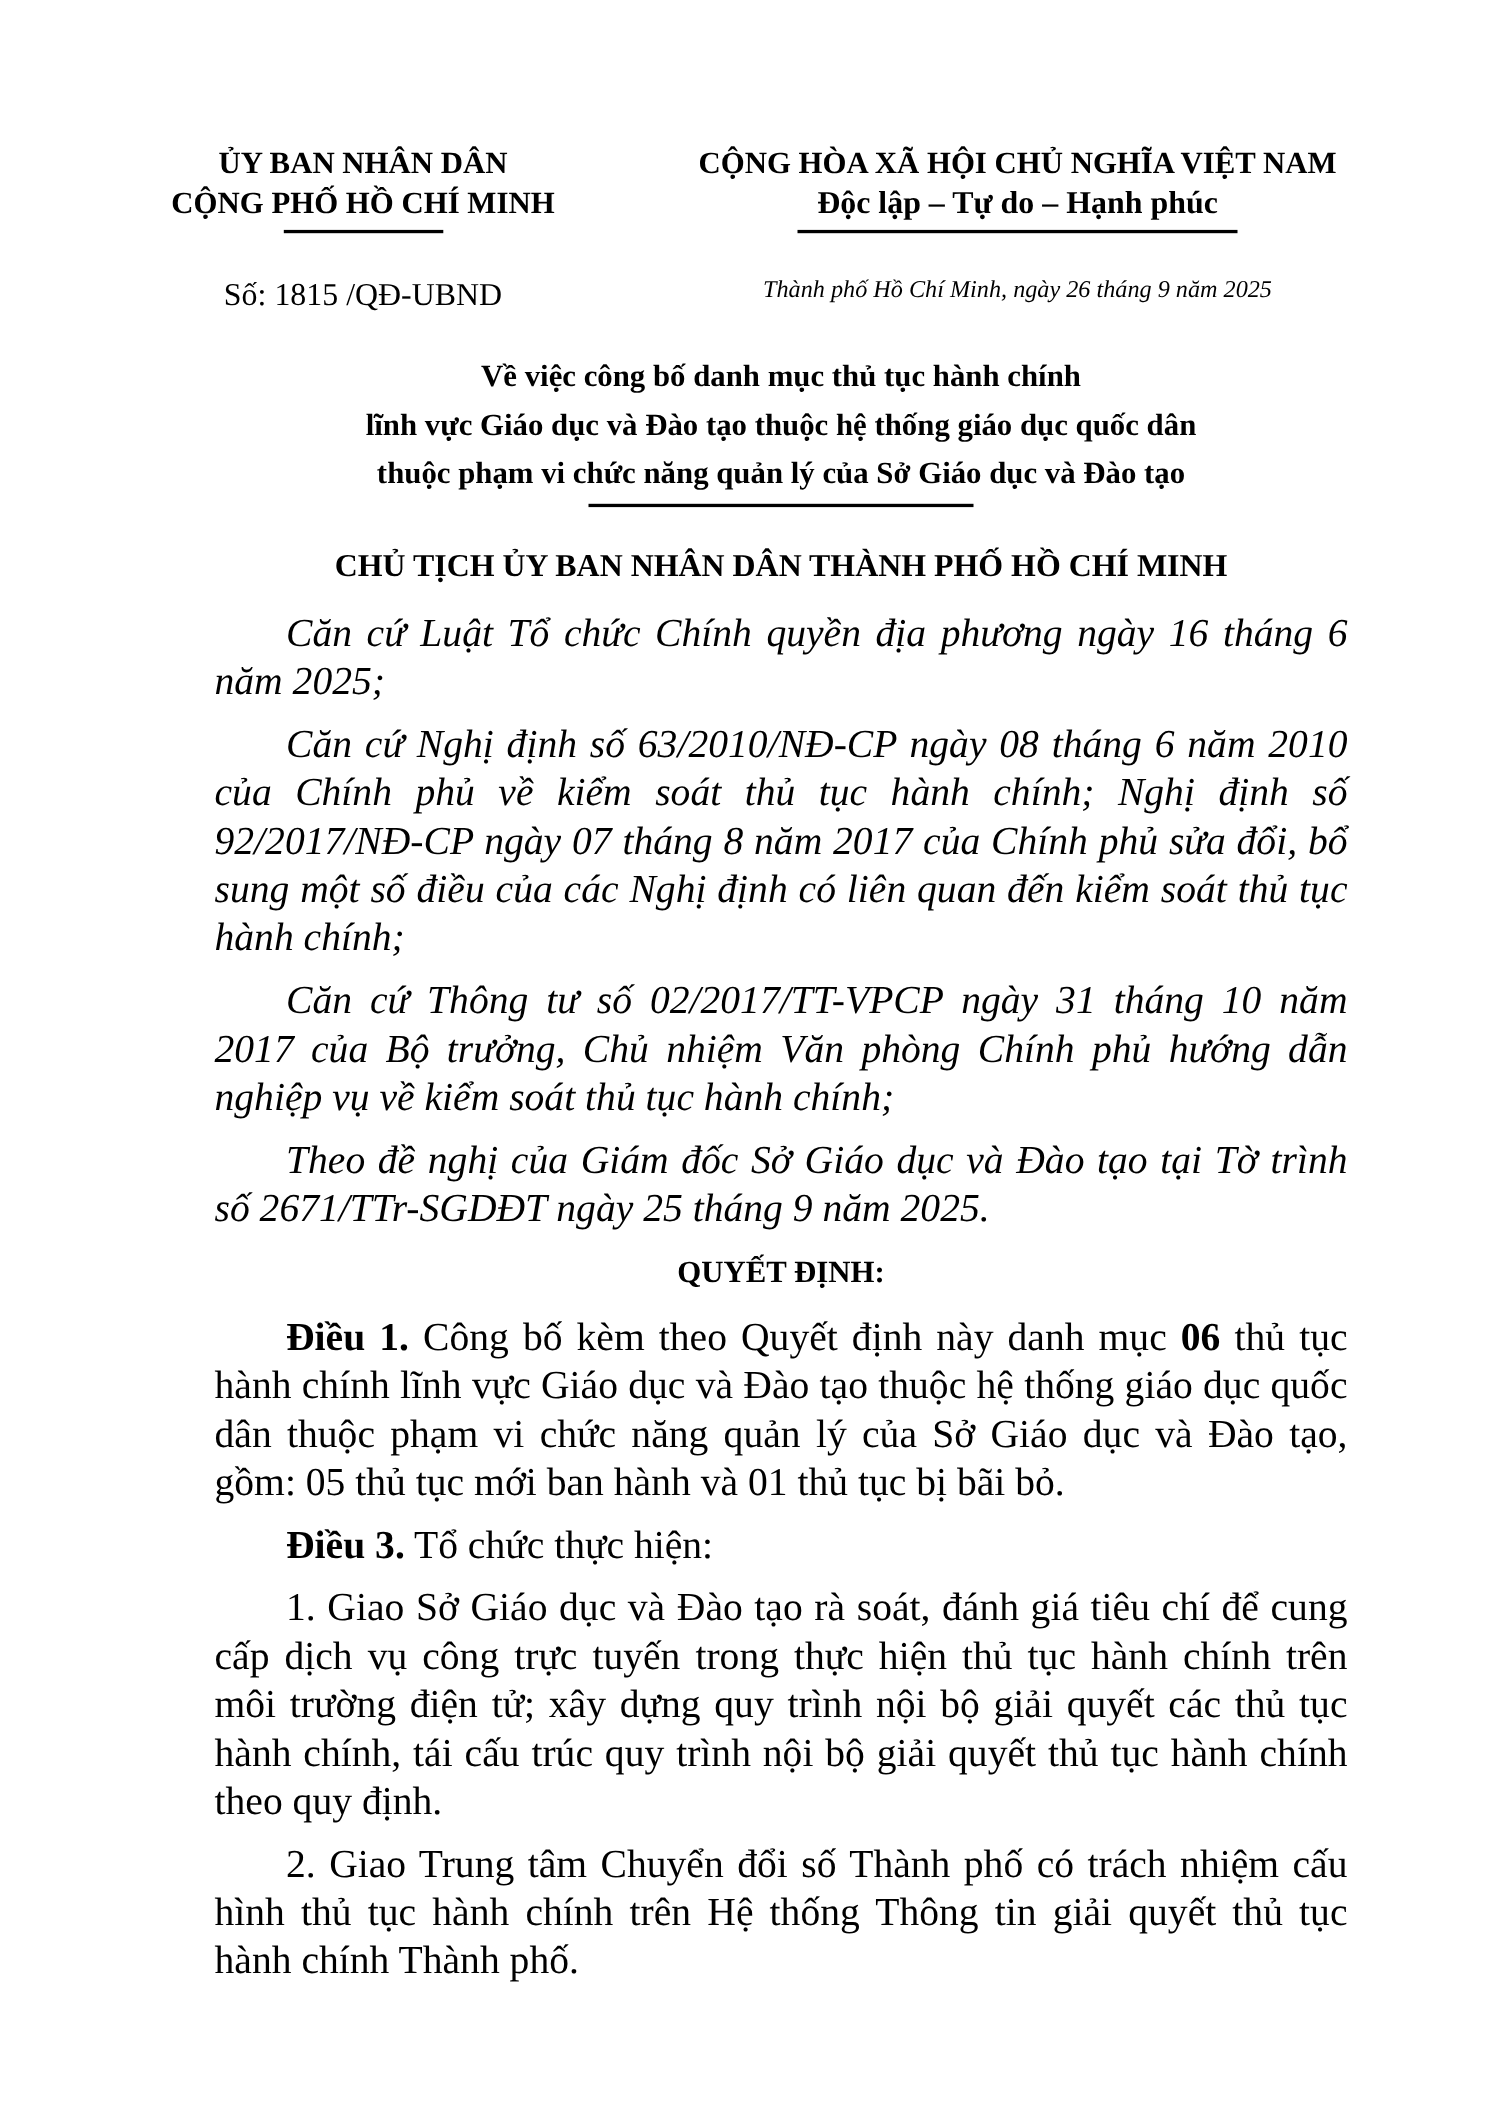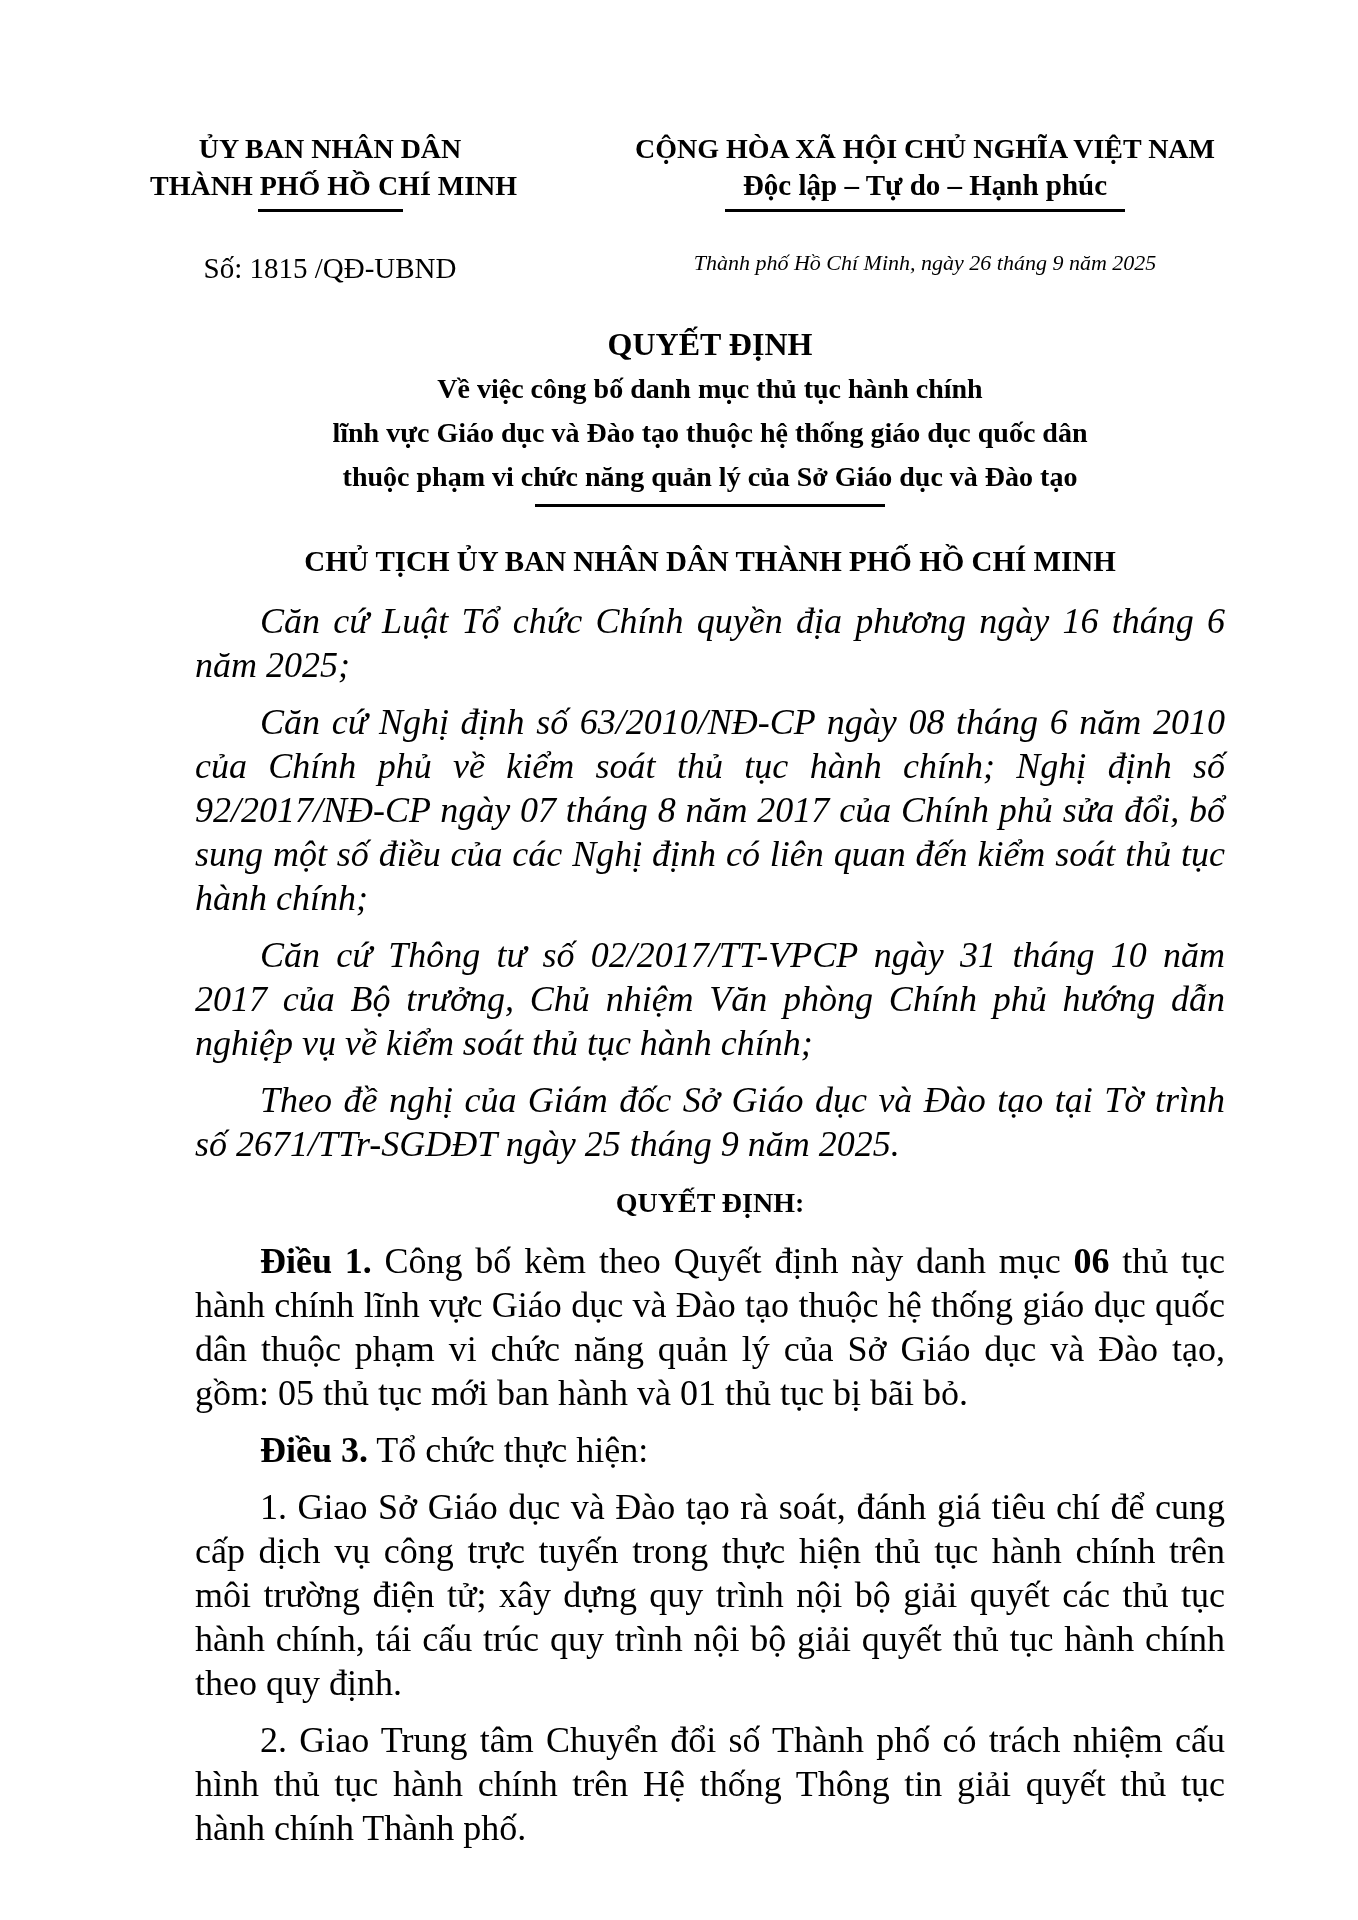--- a/index.html
+++ b/index.html
@@ -105,36 +105,35 @@
   .bold { font-weight: bold; }
 </style>
 </head>
 <body>
 
 <div class="page">
 
   <div class="header-row">
     <div class="header-left">
       <div class="hdr-line">ỦY BAN NHÂN DÂN</div>
-      <div class="hdr-line">THÀNH PHỐ HỒ CHÍ MINH</div>
+      <div class="hdr-line">CỘNG PHỐ HỒ CHÍ MINH</div>
       <div class="rule rule-left"></div>
       <div class="doc-number">Số: 1815 /QĐ-UBND</div>
     </div>
     <div class="header-right">
       <div class="hdr-line">CỘNG HÒA XÃ HỘI CHỦ NGHĨA VIỆT NAM</div>
       <div class="hdr-line hdr-line-motto">Độc lập – Tự do – Hạnh phúc</div>
       <div class="rule rule-right"></div>
       <div class="dateline">Thành phố Hồ Chí Minh, ngày 26 tháng 9  năm 2025</div>
     </div>
   </div>
 
   <div class="body-content">
 
     <div class="title-block">
-      <div class="title-kind">QUYẾT ĐỊNH</div>
       <div class="title-sub">Về việc công bố danh mục thủ tục hành chính</div>
       <div class="title-sub">lĩnh vực Giáo dục và Đào tạo thuộc hệ thống giáo dục quốc dân</div>
       <div class="title-sub">thuộc phạm vi chức năng quản lý của Sở Giáo dục và Đào tạo</div>
       <div class="rule rule-title"></div>
     </div>
 
     <div class="authority-heading">CHỦ TỊCH ỦY BAN NHÂN DÂN THÀNH PHỐ HỒ CHÍ MINH</div>
 
     <div class="preamble-wrap">
       <p class="para">Căn cứ Luật Tổ chức Chính quyền địa phương ngày 16 tháng 6 năm 2025;</p>

